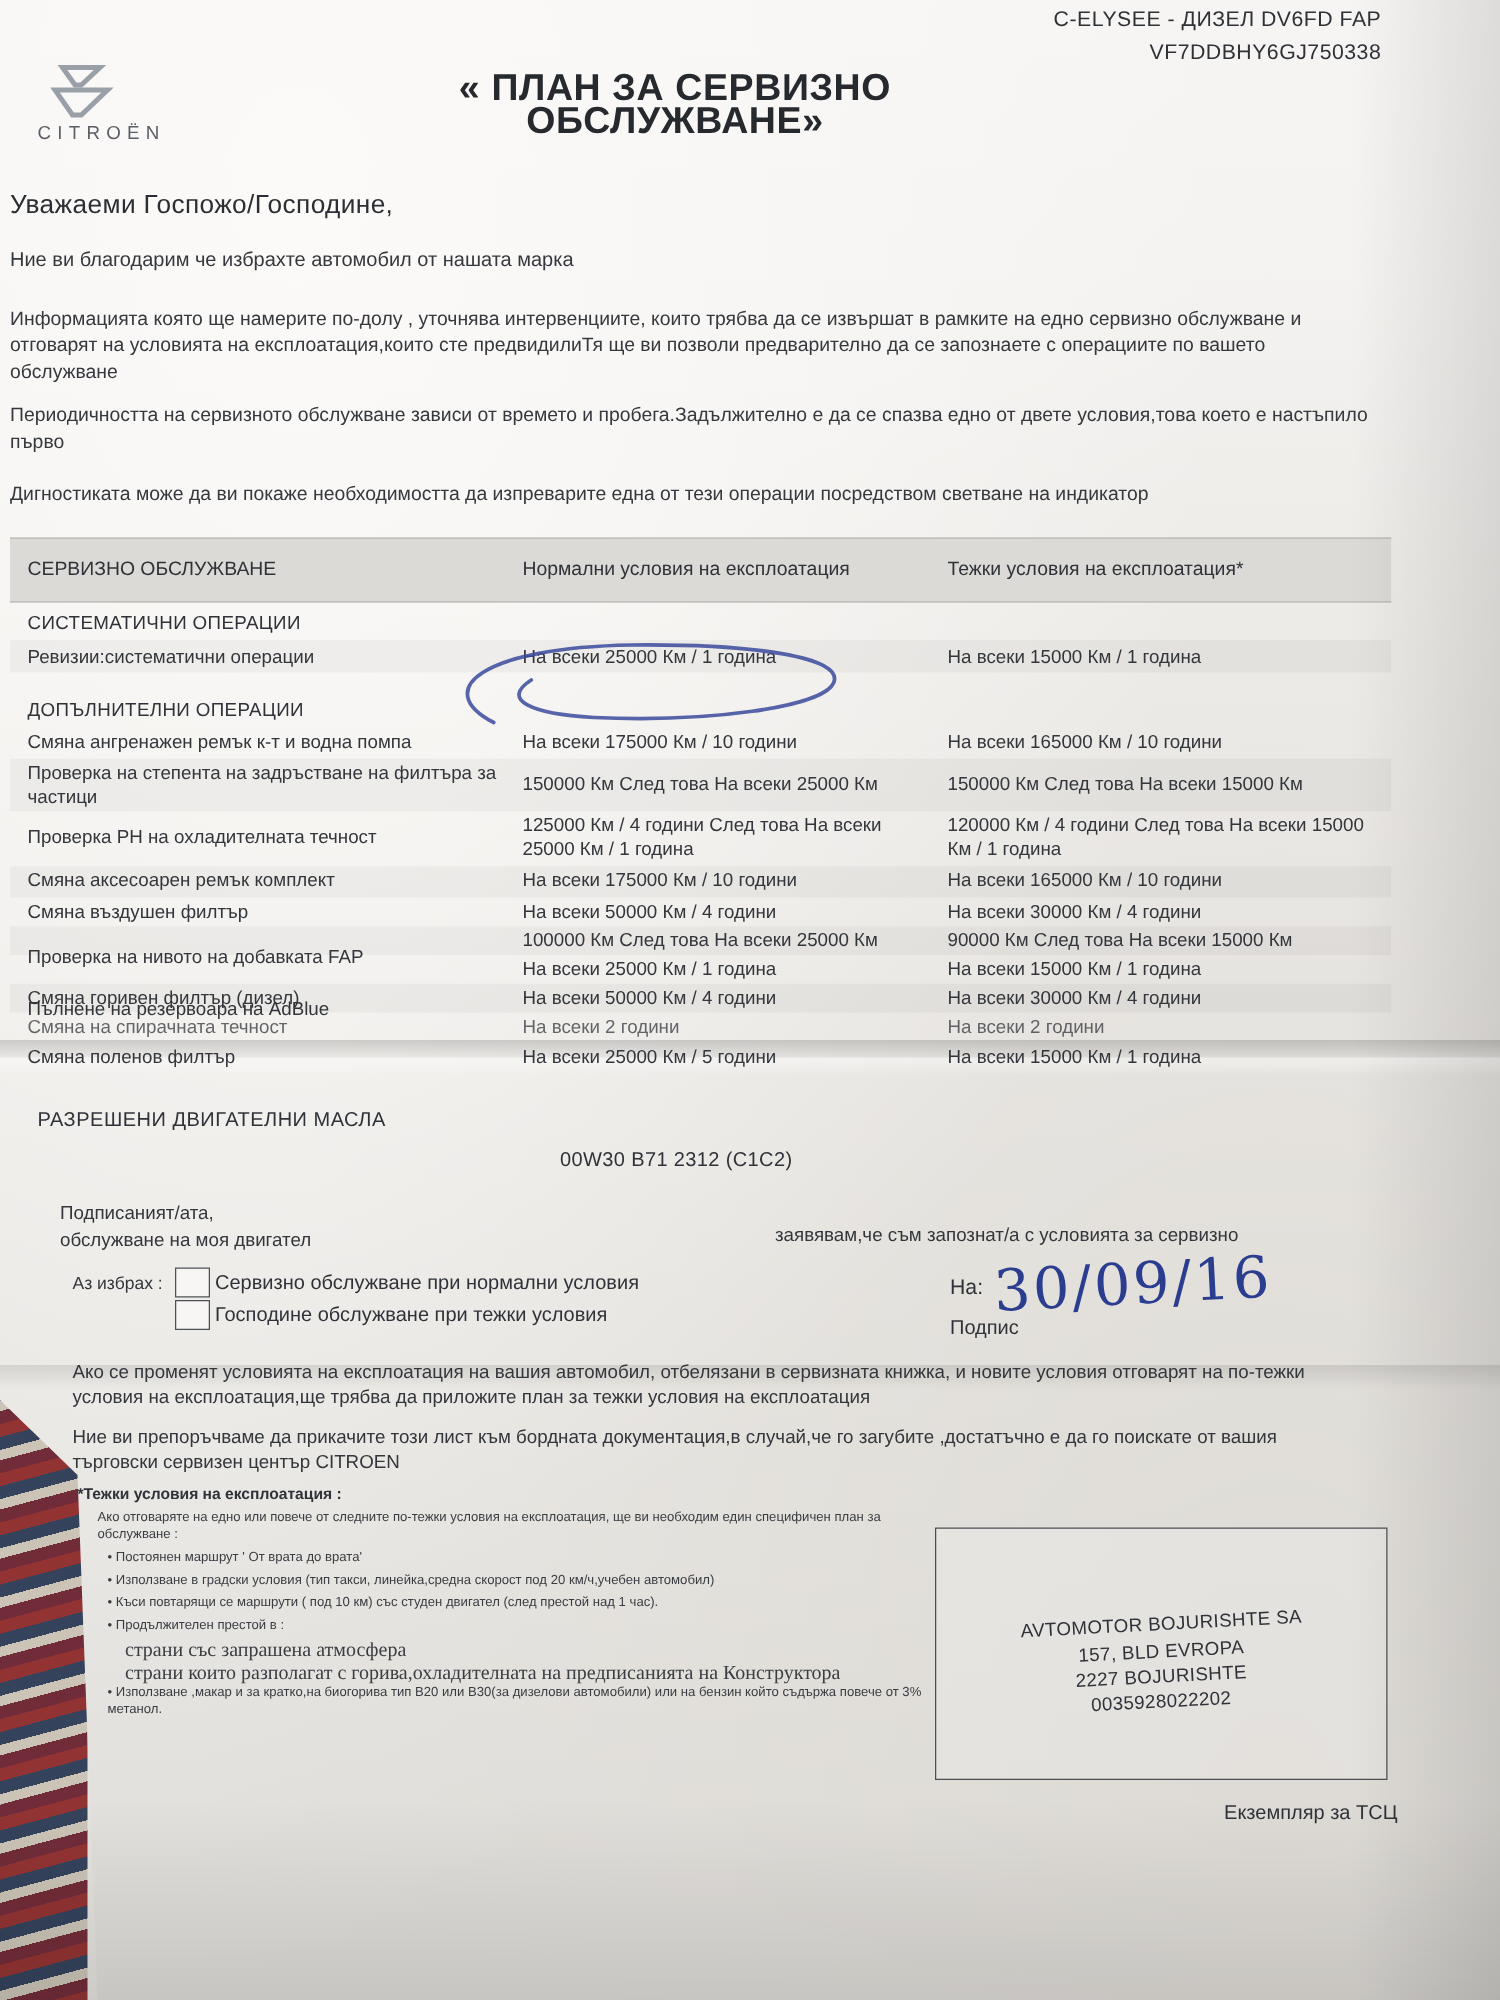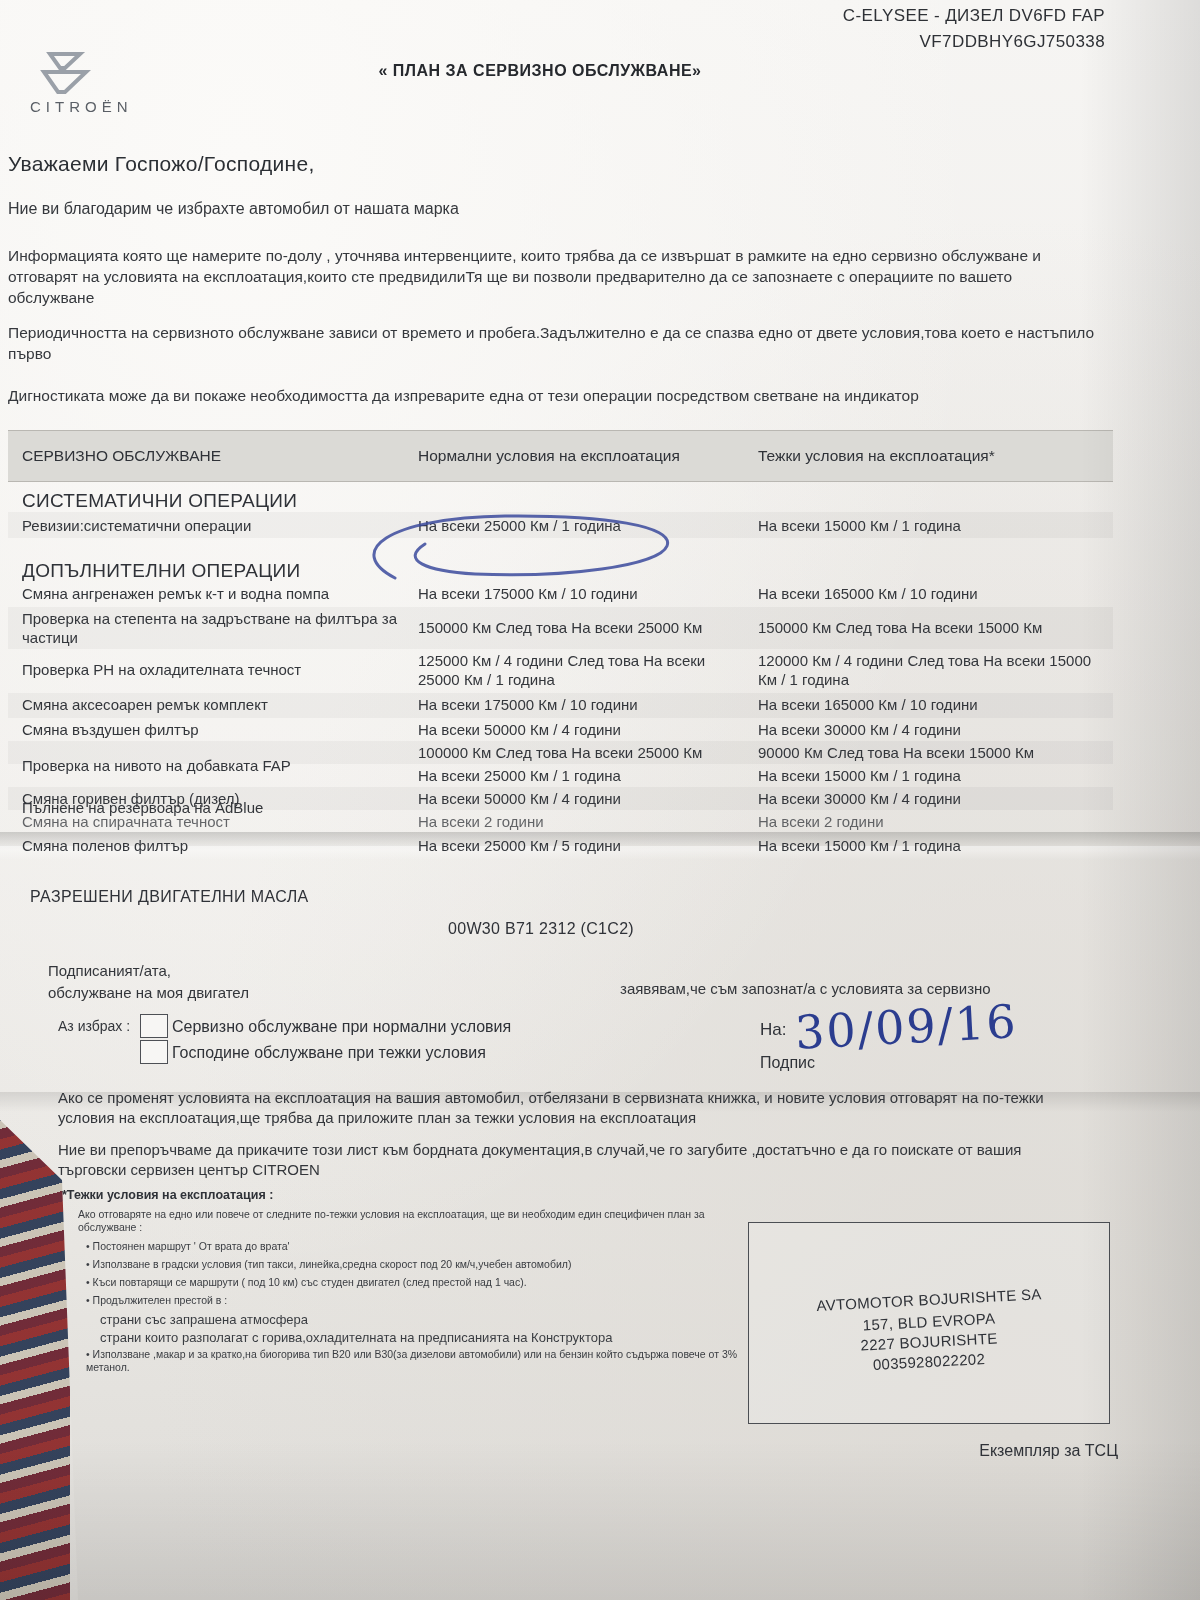--- a/index.html
+++ b/index.html
@@ -47,38 +47,38 @@
      background:linear-gradient(0deg,rgba(0,0,0,.10),rgba(0,0,0,0));pointer-events:none;}
 
   .txt{position:absolute;color:#35383d;}
   #header-code{right:95px;top:6px;text-align:right;font-size:17px;letter-spacing:.4px;color:#2e3136;}
   #header-vin{right:95px;top:32px;text-align:right;font-size:17px;letter-spacing:.4px;color:#2e3136;}
 
   #logo{position:absolute;left:22px;top:48px;width:130px;height:70px;}
   #logo svg{display:block;}
   #logo .brand{position:absolute;left:8px;top:50px;font-size:15px;letter-spacing:5px;color:#5a5f66;}
 
-  #doc-title{left:300px;top:58px;width:480px;text-align:center;font-size:16px;font-weight:bold;line-height:26px;color:#26292e;letter-spacing:.5px;}
+  #doc-title{left:300px;top:58px;width:480px;text-align:center;font-size:30px;font-weight:bold;line-height:26px;color:#26292e;letter-spacing:.5px;}
 
   #salutation{left:8px;top:152px;font-size:21px;color:#2b2f34;letter-spacing:.3px;}
   #thanks{left:8px;top:200px;font-size:16px;color:#35383d;}
 
   .para{font-size:15.5px;line-height:21px;color:#35383d;}
   #p1{left:8px;top:245px;width:1060px;}
   #p2{left:8px;top:322px;width:1090px;}
   #p3{left:8px;top:385px;width:1080px;}
 
   
   #tbl{position:absolute;left:8px;top:430px;width:1105px;}
   #thead{position:relative;height:50px;background:#dbdad6;border-top:1px solid #b9b7b2;border-bottom:1px solid #b9b7b2;}
   #thead .c{position:absolute;top:16px;font-size:15.5px;color:#2f3238;}
   .col0{left:14px;}
   .col1{left:410px;}
   .col2{left:750px;}
-  .sec{position:absolute;font-size:19px;color:#2f3238;letter-spacing:.3px;}
+  .sec{position:absolute;font-size:15px;color:#2f3238;letter-spacing:.3px;}
   .row{position:relative;height:24px;}
   .row .c{position:absolute;font-size:15px;color:#33363b;line-height:19px;}
   .r-label{left:14px;width:380px;}
   .r-n{left:410px;width:330px;}
   .r-h{left:750px;width:350px;}
   .stripe{background:rgba(0,0,0,.035);}
 
   #oils-title{left:30px;top:888px;font-size:16px;letter-spacing:.4px;color:#2f3238;}
   #oils-value{left:448px;top:920px;font-size:16px;color:#2f3238;letter-spacing:.3px;}
 
@@ -99,21 +99,21 @@
   #hand-date{left:795px;top:1000px;font-size:46px;color:#2b3d8f;font-family:"DejaVu Serif", serif;transform:rotate(-3deg);letter-spacing:2px;}
   #sign-label{left:760px;top:1054px;font-size:16px;color:#2f3238;}
 
   #p4{left:58px;top:1088px;width:1045px;font-size:15px;line-height:20px;color:#33363b;}
   #p5{left:58px;top:1140px;width:1025px;font-size:15px;line-height:20px;color:#33363b;}
 
   #fine-title{left:62px;top:1188px;font-size:12.5px;font-weight:bold;color:#2f3238;}
   #fine-intro{left:78px;top:1208px;width:640px;font-size:10.5px;line-height:13px;color:#3a3d42;}
   .bullet{position:absolute;font-size:10.5px;line-height:13px;color:#3a3d42;}
   .bullet:before{content:"• ";}
-  .subline{position:absolute;font-size:13px;color:#3a3d42;}
+  .subline{position:absolute;font-size:16px;color:#3a3d42;font-family:Liberation Serif, serif;}
 
   #stamp{position:absolute;left:748px;top:1222px;width:360px;height:200px;border:1px solid #4b4e53;background:rgba(255,255,255,.18);}
   #stamp .l{position:absolute;width:100%;text-align:center;font-size:15px;color:#2f3238;transform:rotate(-3deg);letter-spacing:.3px;}
   #copy-note{right:82px;top:1442px;font-size:16px;color:#2f3238;}
 
   
   #ink{position:absolute;left:355px;top:508px;width:330px;height:80px;pointer-events:none;}
 </style>
 </head>
 <body>

